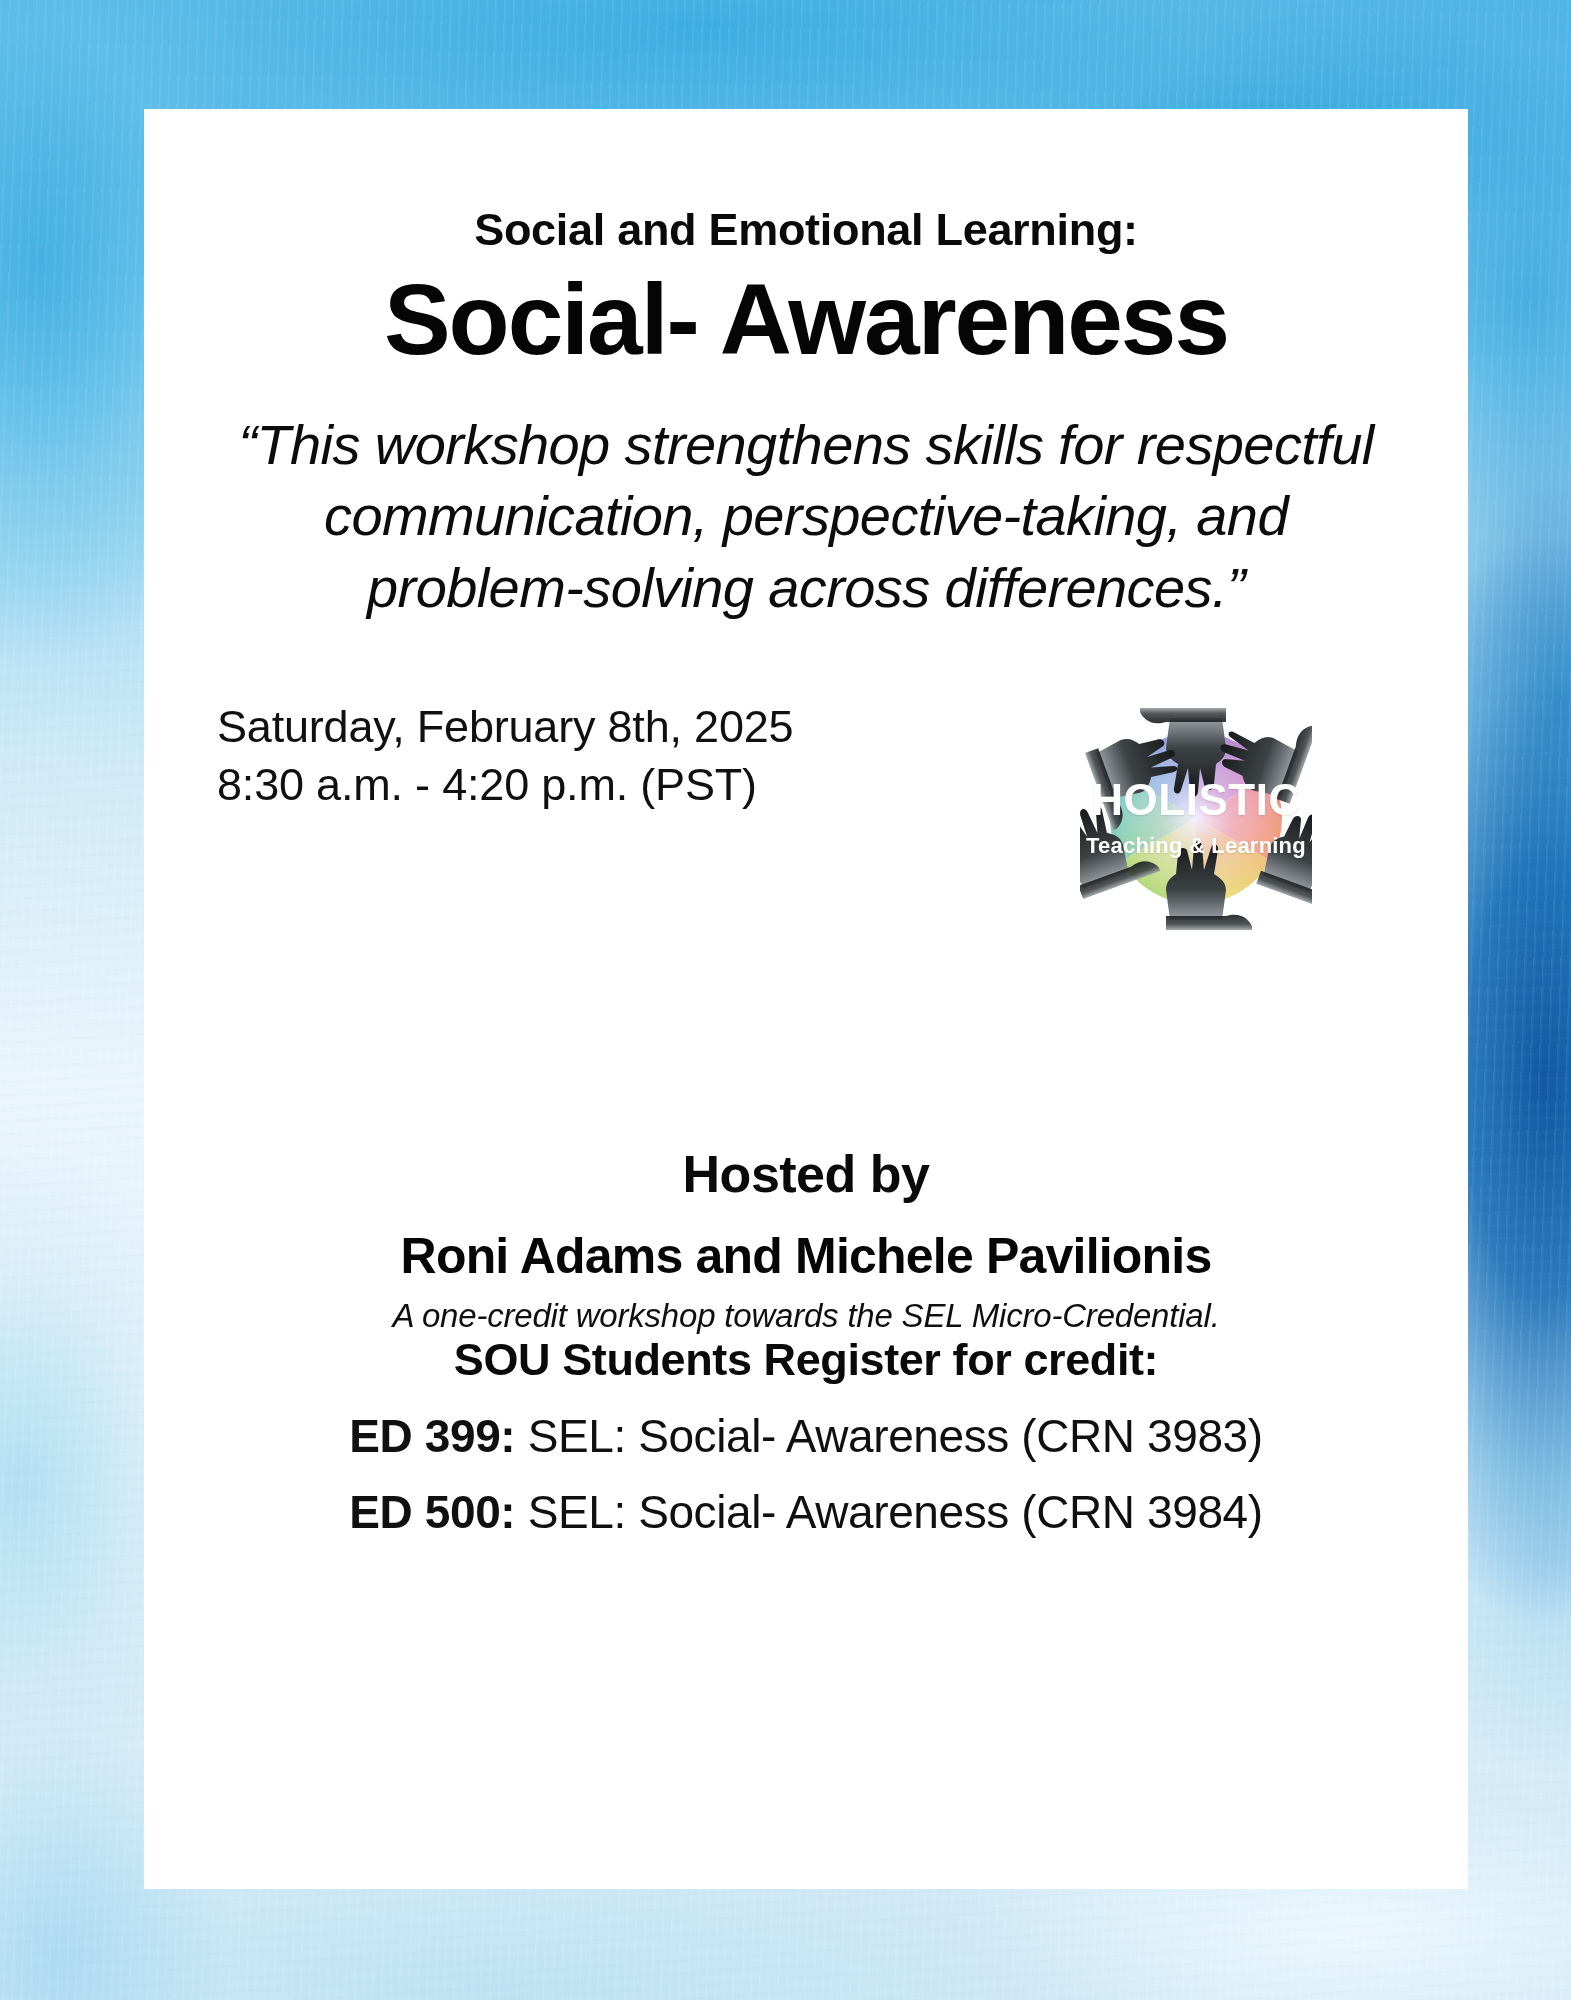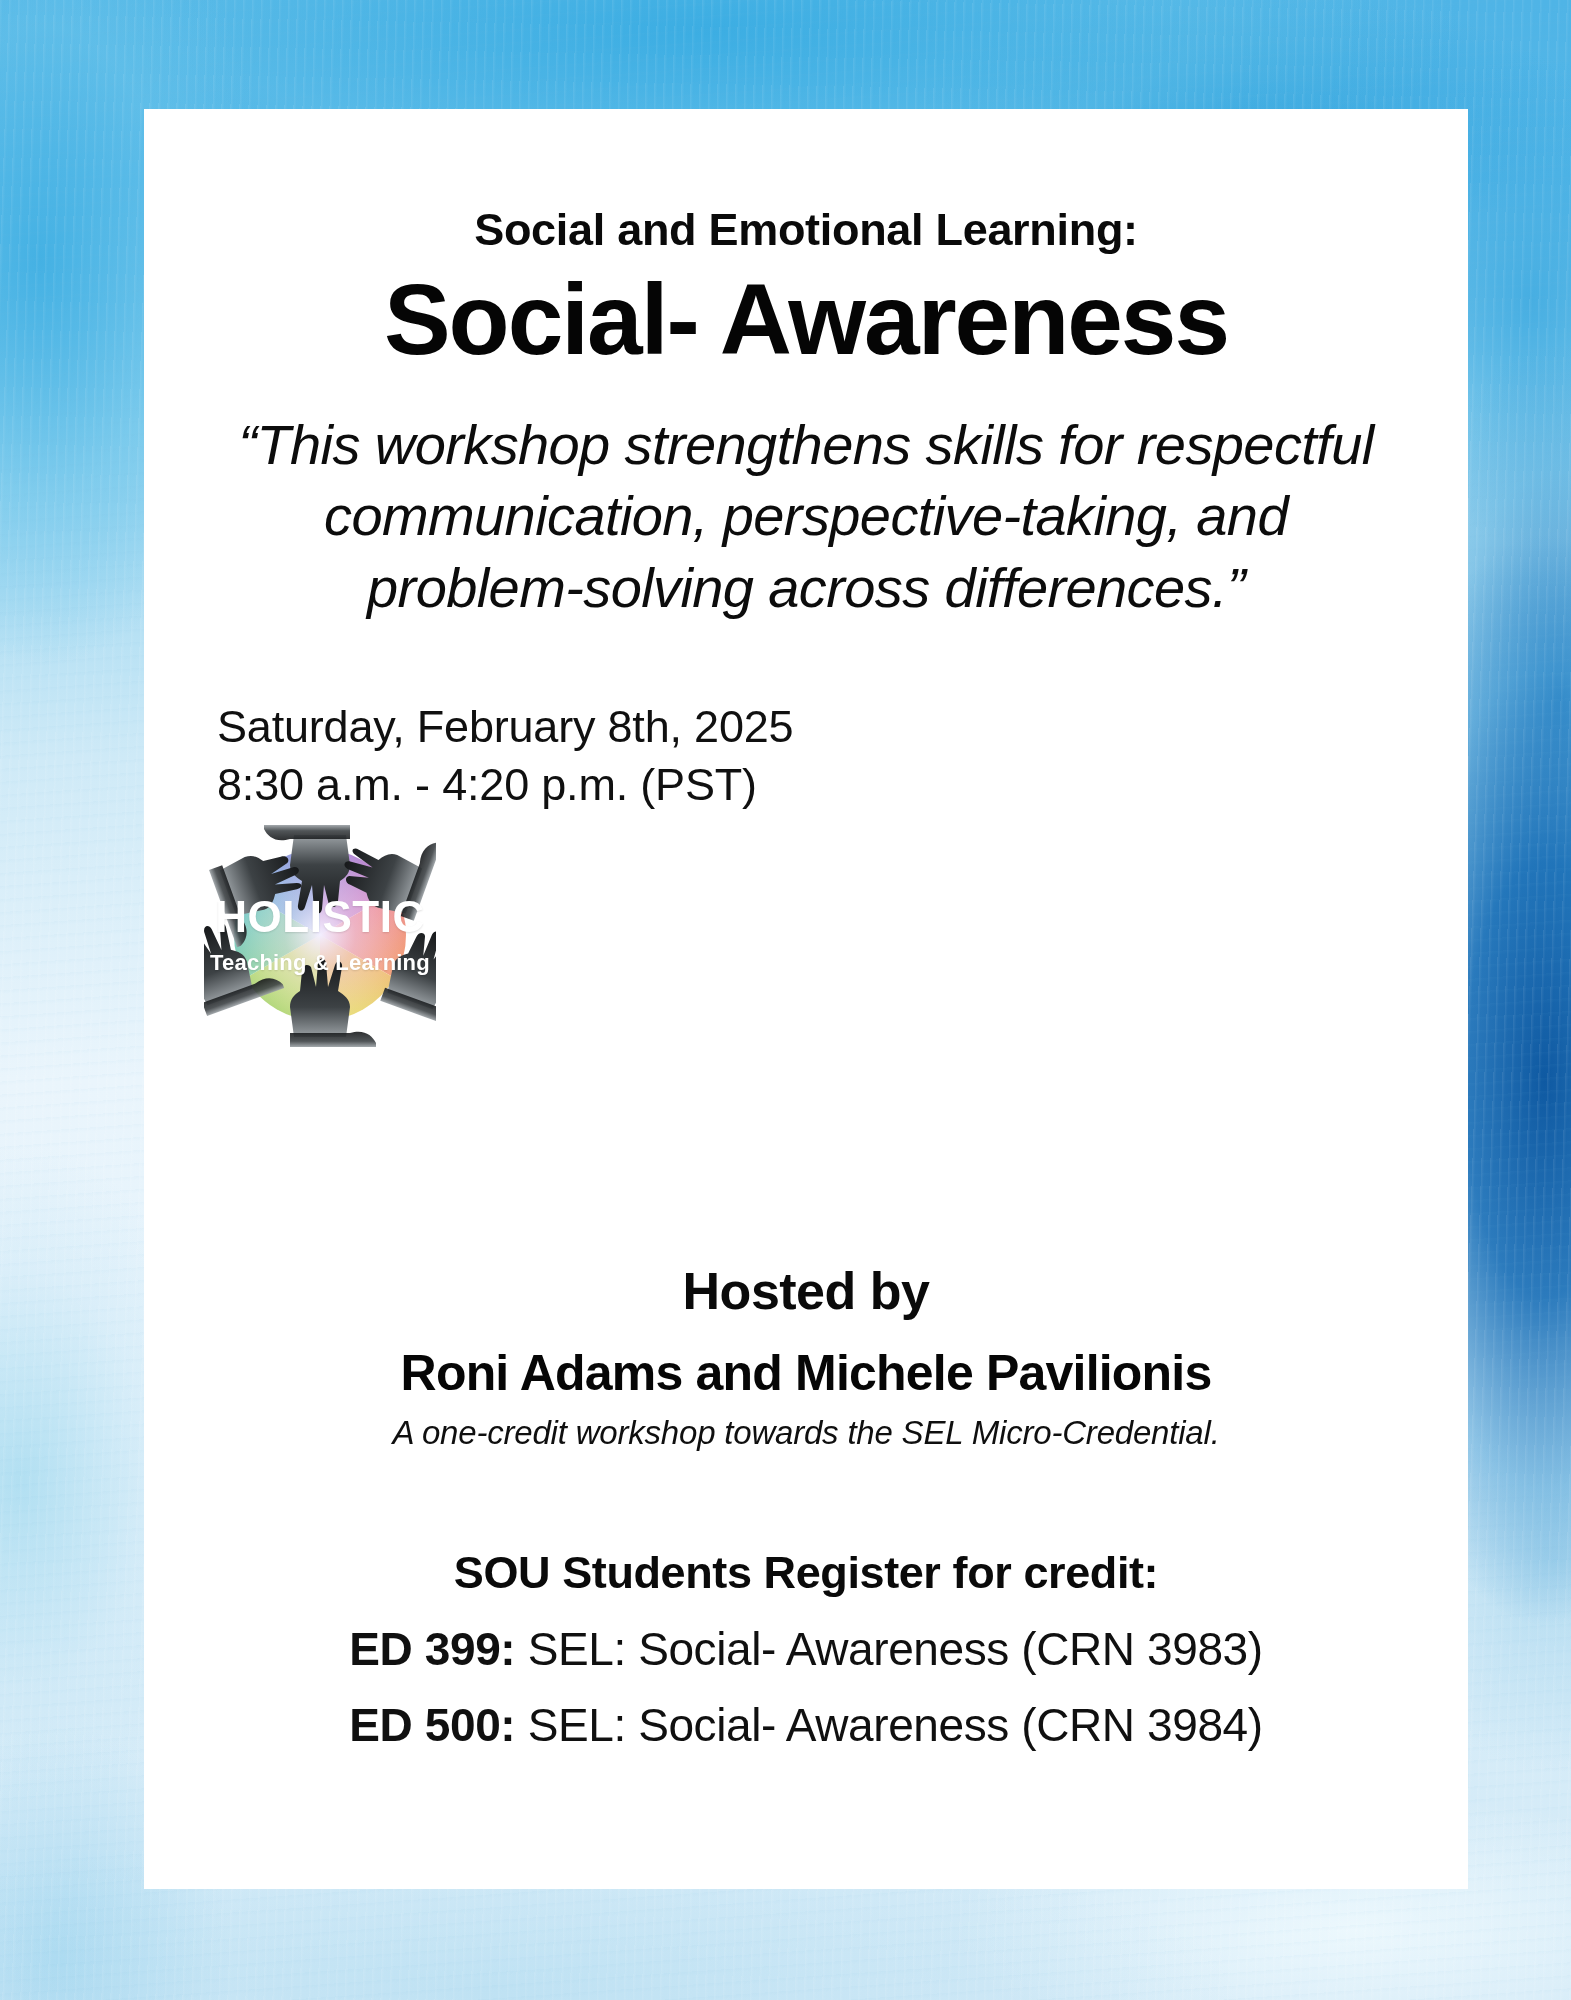--- a/index.html
+++ b/index.html
@@ -116,21 +116,20 @@
     letter-spacing: -0.6px;
   }
 
   
   .details-row {
     display: flex;
     align-items: flex-start;
     justify-content: space-between;
     margin-top: 74px;
     text-align: left;
-    flex-direction: column;
   }
 
   .details-block {
     font-size: 45px;
     line-height: 1.30;
     color: #101010;
     padding-left: 13px;
     letter-spacing: -0.2px;
   }
 
@@ -199,21 +198,21 @@
   .host-note {
     font-size: 33px;
     font-style: italic;
     color: #0f0f0f;
     line-height: 1.2;
     margin-top: 12px;
     letter-spacing: -0.2px;
   }
 
   
-  .register-section { margin-top: 96px; }
+  .register-section { }
 
   .register-head {
     font-size: 45px;
     font-weight: 700;
     color: #0a0a0a;
     line-height: 1.1;
     letter-spacing: -0.4px;
   }
 
   .course-line {

